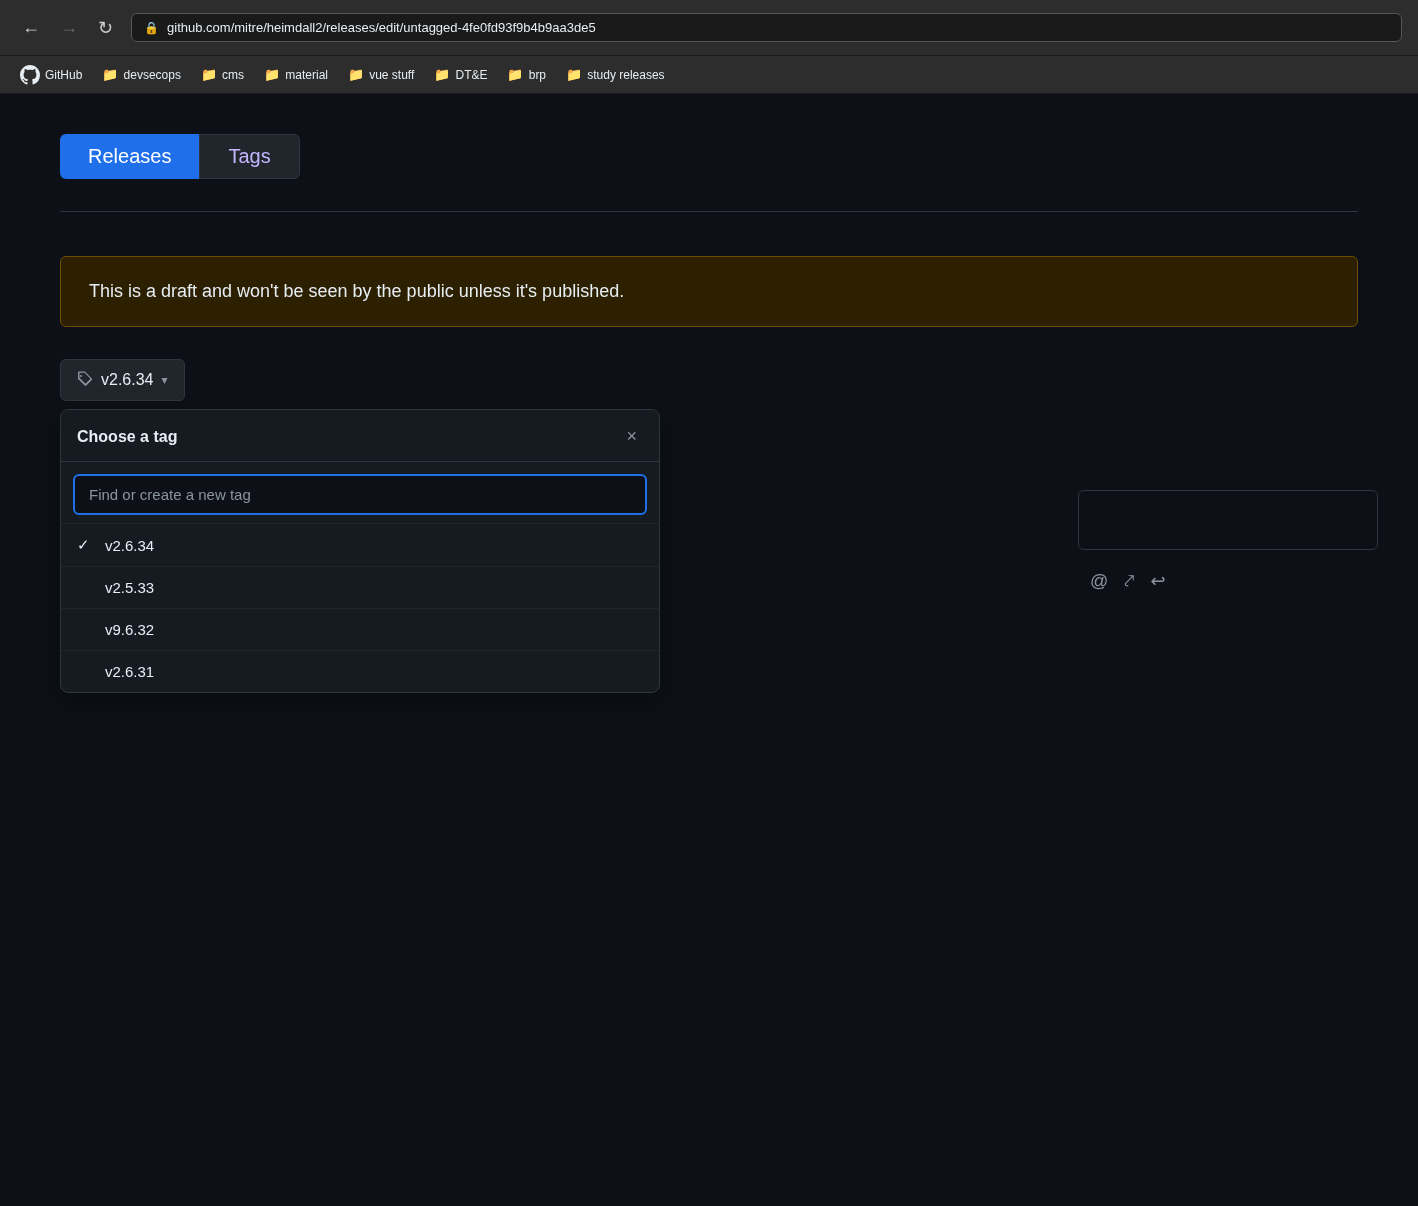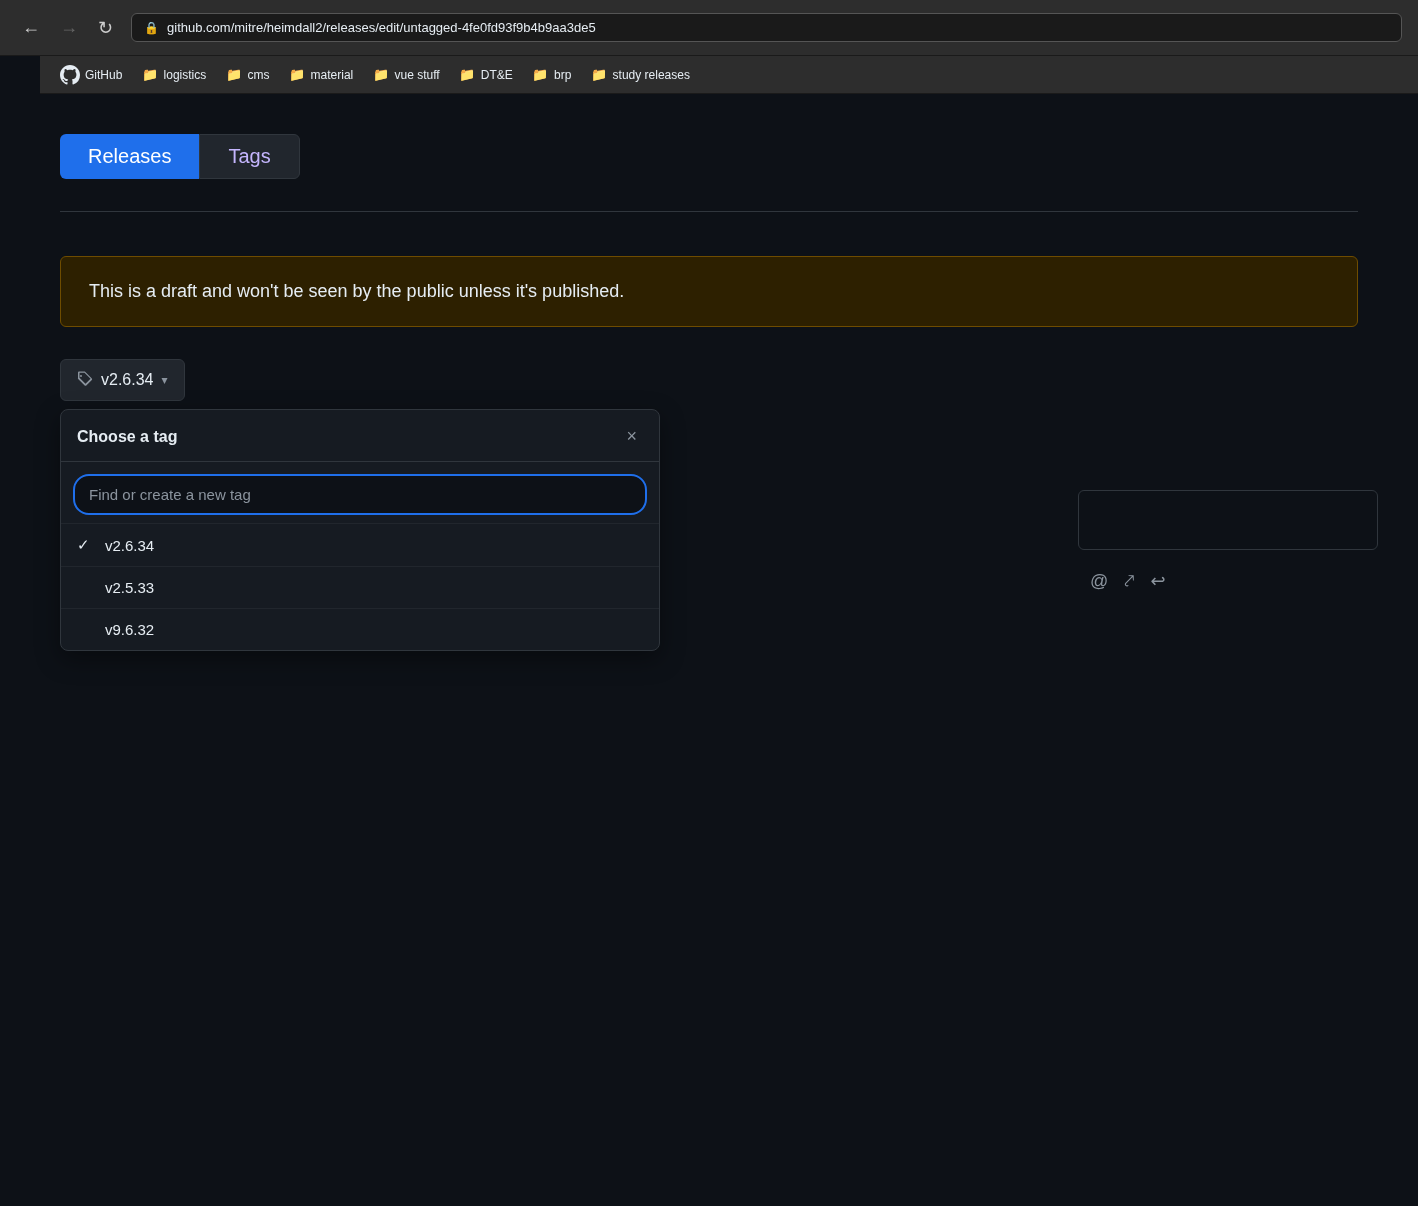--- a/index.html
+++ b/index.html
@@ -58,21 +58,20 @@
 
     
     .bookmarks-bar {
       background: #2d2d2d;
       height: 38px;
       display: flex;
       padding: 0 12px;
       gap: 4px;
       border-bottom: 1px solid #1a1a1a;
       overflow: hidden;
-      margin-left: 40px;
     }
 
     .bookmark-item {
       display: flex;
       align-items: center;
       gap: 5px;
       padding: 4px 8px;
       border-radius: 4px;
       cursor: pointer;
       color: #e6edf3;
@@ -196,21 +195,21 @@
     }
 
     .search-input-wrapper {
       padding: 12px 12px 8px;
     }
 
     .search-input {
       width: 100%;
       background: #0d1117;
       border: 2px solid #1f6feb;
-      border-radius: 16px;
+      border-radius: 6px;
       padding: 10px 14px;
       color: #e6edf3;
       font-size: 15px;
       outline: none;
     }
 
     .search-input::placeholder { color: #8b949e; }
 
     .dropdown-list {
       list-style: none;
@@ -278,21 +277,21 @@
 
 <div class="bookmarks-bar">
   <div class="bookmark-item">
     <svg class="github-logo" viewBox="0 0 16 16">
       <path d="M8 0C3.58 0 0 3.58 0 8c0 3.54 2.29 6.53 5.47 7.59.4.07.55-.17.55-.38 0-.19-.01-.82-.01-1.49-2.01.37-2.53-.49-2.69-.94-.09-.23-.48-.94-.82-1.13-.28-.15-.68-.52-.01-.53.63-.01 1.08.58 1.23.82.72 1.21 1.87.87 2.33.66.07-.52.28-.87.51-1.07-1.78-.2-3.64-.89-3.64-3.95 0-.87.31-1.59.82-2.15-.08-.2-.36-1.02.08-2.12 0 0 .67-.21 2.2.82.64-.18 1.32-.27 2-.27.68 0 1.36.09 2 .27 1.53-1.04 2.2-.82 2.2-.82.44 1.1.16 1.92.08 2.12.51.56.82 1.27.82 2.15 0 3.07-1.87 3.75-3.65 3.95.29.25.54.73.54 1.48 0 1.07-.01 1.93-.01 2.2 0 .21.15.46.55.38A8.013 8.013 0 0016 8c0-4.42-3.58-8-8-8z"></path>
     </svg>
     <span>GitHub</span>
   </div>
   <div class="bookmark-item">
     <span class="bookmark-icon">📁</span>
-    <span>logistics</span>
+    <span>devsecops</span>
   </div>
   <div class="bookmark-item">
     <span class="bookmark-icon">📁</span>
     <span>cms</span>
   </div>
   <div class="bookmark-item">
     <span class="bookmark-icon">📁</span>
     <span>material</span>
   </div>
   <div class="bookmark-item">
@@ -356,20 +355,24 @@
         <span>v2.6.34</span>
       </li>
       <li class="dropdown-item">
         <span class="check-placeholder"></span>
         <span>v2.5.33</span>
       </li>
       <li class="dropdown-item">
         <span class="check-placeholder"></span>
         <span>v9.6.32</span>
       </li>
+      <li class="dropdown-item">
+        <span class="check-placeholder"></span>
+        <span>v2.6.31</span>
+      </li>
     </ul>
   </div>
 
 </div>
 
 <div style="position: absolute; right: 40px; top: 490px;">
   <div class="text-area-mock"></div>
   <div class="toolbar-icons">
     <span class="toolbar-icon">@</span>
     <span class="toolbar-icon">⤤</span>

